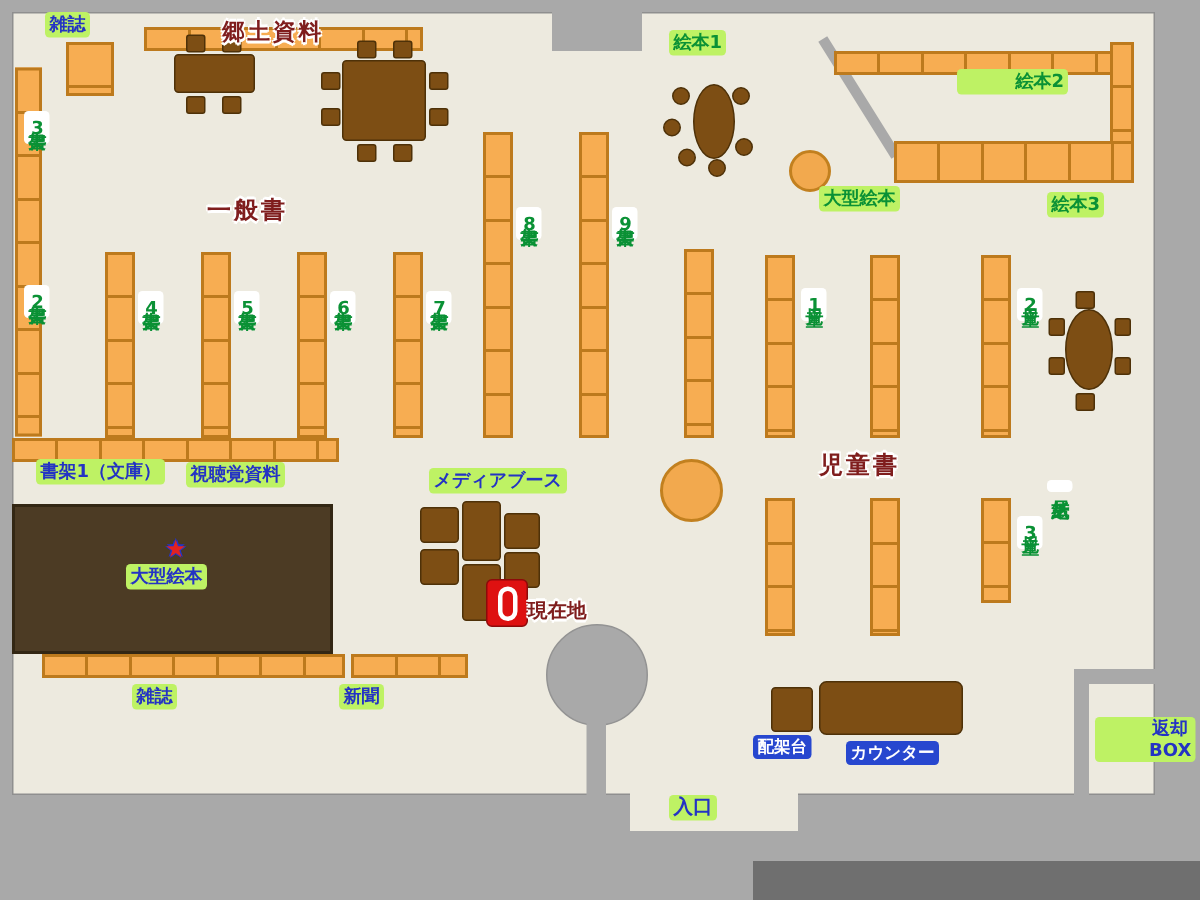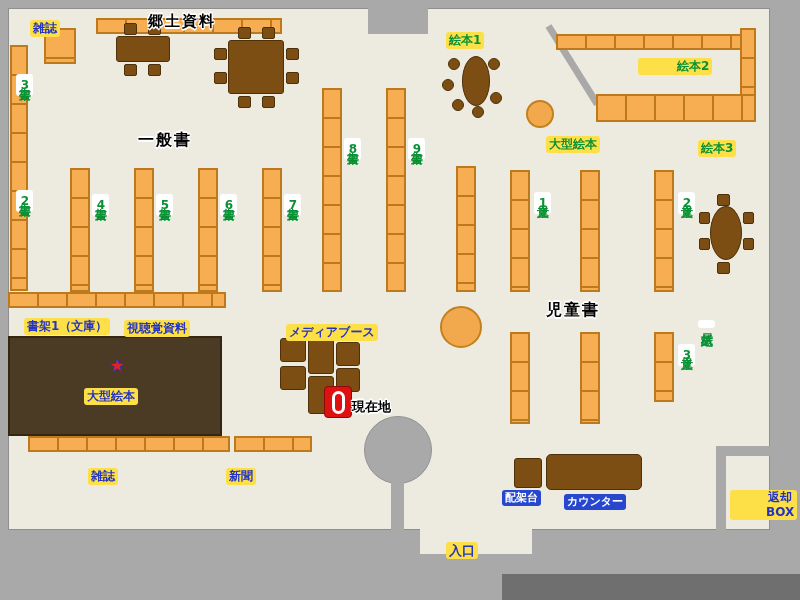--- a/index.html
+++ b/index.html
@@ -14,25 +14,25 @@
   .shelf { position:absolute; background-color:#f7ad52; border:2px solid #bd7a1d; }
   .shelf.v { background-image:repeating-linear-gradient(180deg,transparent 0,transparent 27px,#bd7a1d 27px,#bd7a1d 29px); }
   .shelf.h { background-image:repeating-linear-gradient(90deg,transparent 0,transparent 27px,#bd7a1d 27px,#bd7a1d 29px); }
   .furn { position:absolute; background:#7d4e14; border:1px solid #4e3108; border-radius:3px; }
   .oval { border-radius:50%; }
   .chair { position:absolute; width:13px; height:12px; background:#7d4e14; border:1px solid #4e3108; border-radius:2px; }
   .rchair { border-radius:50%; width:12px; height:12px; }
   .ocircle { position:absolute; border-radius:50%; background:#f2a94e; border:2px solid #c2801f; }
   .stacks { position:absolute; left:8px; top:336px; width:214px; height:100px; background:#4c3b24; border:2px solid #332714; }
   .lab { position:absolute; font-weight:bold; white-space:nowrap; z-index:30; }
-  .wb { background:#fde047; border-radius:3px; padding:0 3px; font-size:12px; line-height:17px;margin-top:12px; }
+  .wb { background:#bef264; border-radius:3px; padding:0 3px; font-size:12px; line-height:17px; }
   .green { color:#0a9135; }
   .blue  { color:#2433c4; }
   .vlab { writing-mode:vertical-rl; text-orientation:upright; background:#fff; border-radius:3px; padding:4px 1px; font-size:12px; line-height:15px; }
-  .redlab { color:#000000; font-size:16px; letter-spacing:2px;
+  .redlab { color:#7f1d1d; font-size:16px; letter-spacing:2px;
             text-shadow:-1px -1px 0 #fff,1px -1px 0 #fff,-1px 1px 0 #fff,1px 1px 0 #fff,0 2px 0 #fff,0 -2px 0 #fff; }
   .fs15 { font-size:15px; } .fs13 { font-size:13px; letter-spacing:0; }
   .bluebg { background:#2747cf; color:#fff; font-size:11px; border-radius:3px; padding:1px 3px; line-height:14px; }
   .twoline { text-align:center; line-height:15px;padding-left:36px; }
   .twoline span { display:block; }
   .star { position:absolute; font-size:16px; color:#e32222; z-index:28;
           text-shadow:-1px 0 0 #2335c9,1px 0 0 #2335c9,0 -1px 0 #2335c9,0 1px 0 #2335c9; }
   .marker { position:absolute; left:324px; top:386px; width:28px; height:32px; background:#de1111;
             border:1px solid #8d0a0a; border-radius:4px; z-index:25; }
   .marker-inner { position:absolute; left:7px; top:4px; width:13px; height:23px; border:3px solid #fff; border-radius:7px; }

